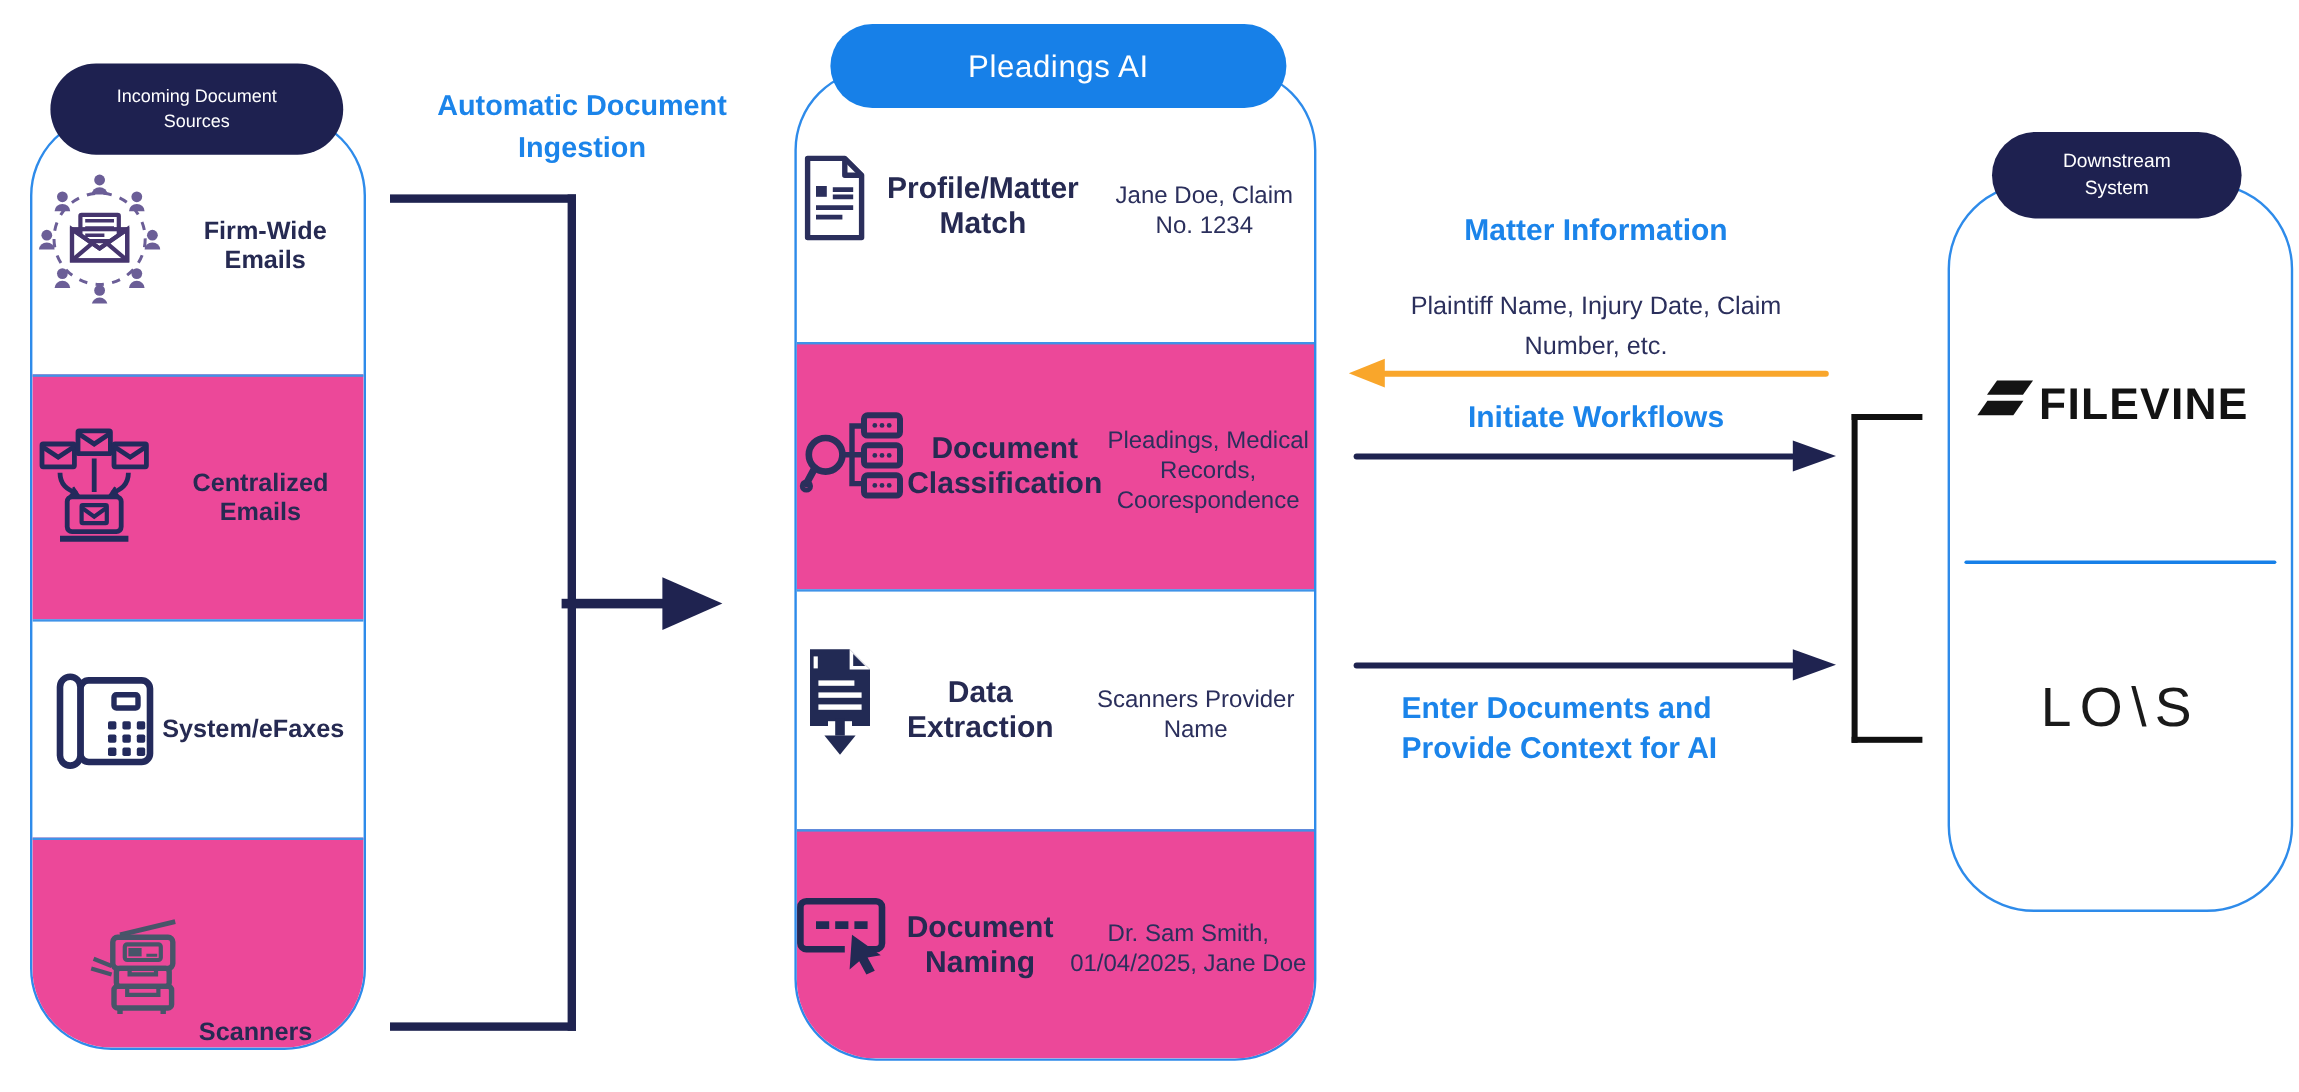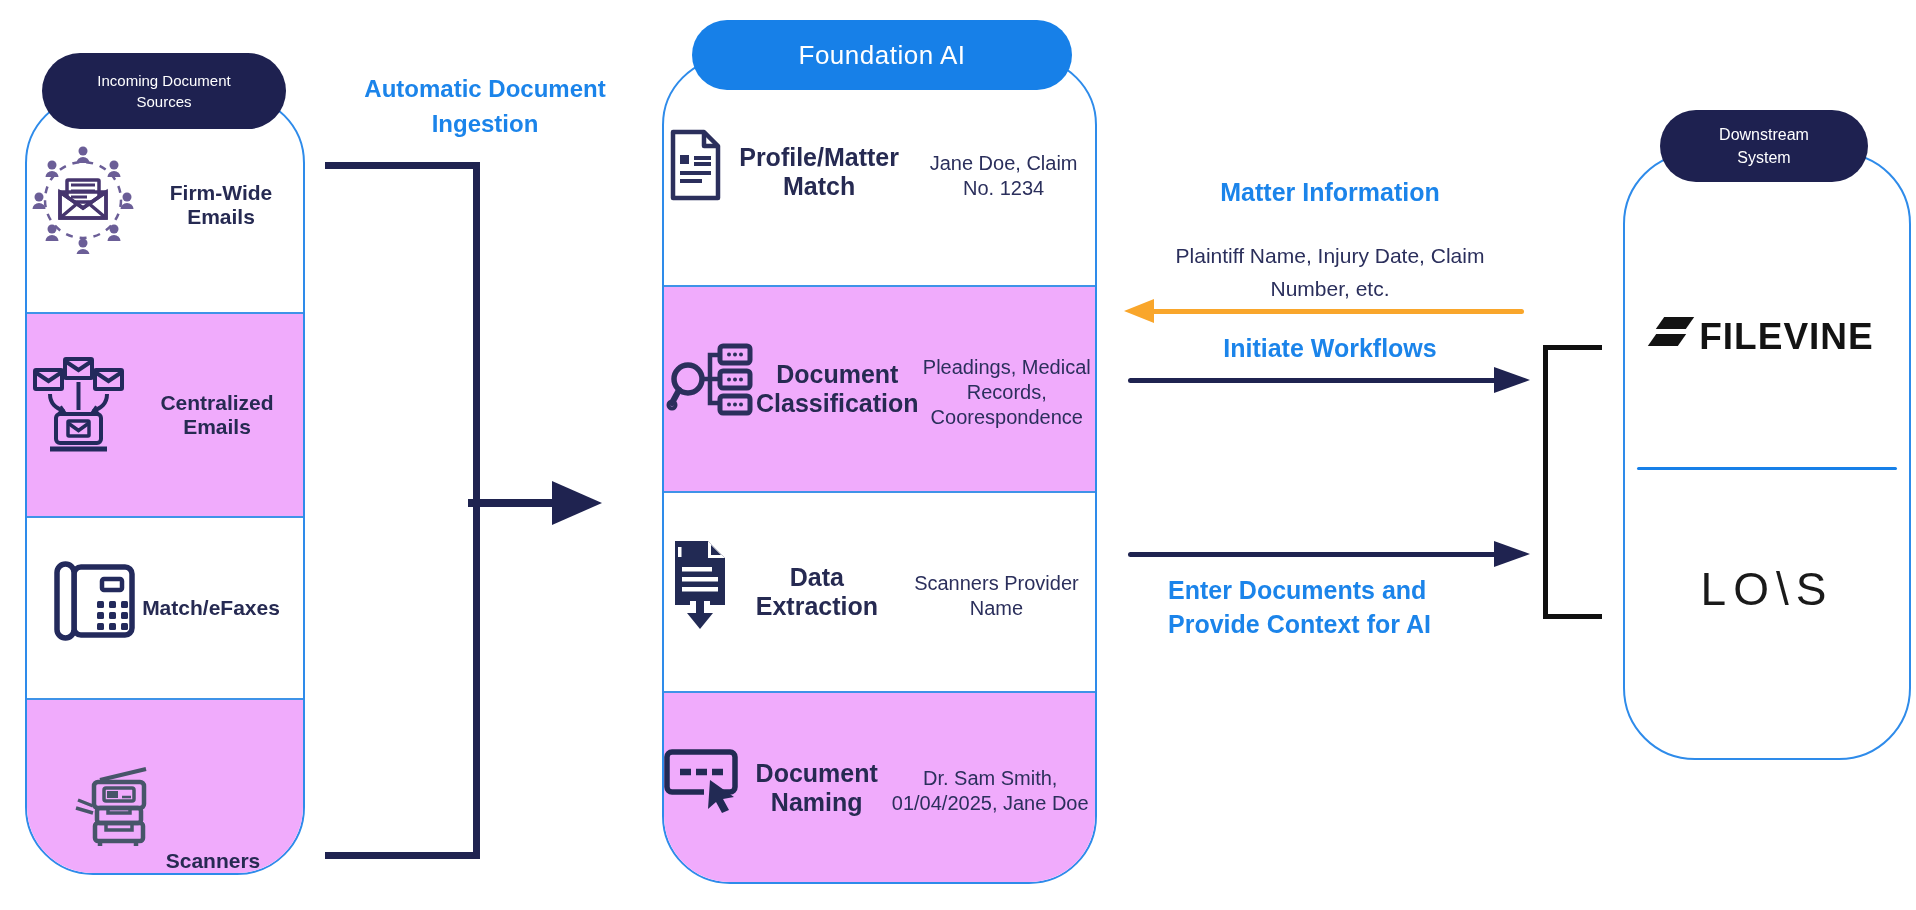--- a/index.html
+++ b/index.html
@@ -18,21 +18,21 @@
   .pill-downstream span{display:block;width:120px;}
 
   
   .panel{position:absolute;border:2px solid #2e8bea;background:#ffffff;overflow:hidden;
          display:flex;flex-direction:column;}
   .panel-left{left:25px;top:95px;width:276px;height:776px;border-radius:68px;}
   .panel-foundation{left:662px;top:57px;width:431px;height:823px;border-radius:68px;}
   .panel-downstream{left:1623px;top:152px;width:284px;height:604px;border-radius:72px;overflow:visible;}
 
   .row{display:flex;flex-direction:row;align-items:center;justify-content:center;text-align:center;}
-  .row.alt{background:#f0abfc;}
+  .row.alt{background:#ec4899;}
   .row + .row{border-top:2px solid #3f93e8;}
   .row .icon{margin-bottom:10px;}
   .src-label{font-size:21px;font-weight:bold;color:#262a52;}
   .step-title{font-size:25px;font-weight:bold;color:#262a52;}
   .step-sub{font-size:20px;color:#2b2f5c;margin-top:7px;max-width:312px;line-height:1.25;}
 
   .panel-left .row:nth-child(1){flex:217;} .panel-left .row:nth-child(2){flex:203;}
   .panel-left .row:nth-child(3){flex:182;} .panel-left .row:nth-child(4){flex:174;align-items:flex-end;}
   .panel-foundation .row:nth-child(1){flex:228;} .panel-foundation .row:nth-child(2){flex:205;}
   .panel-foundation .row:nth-child(3){flex:200;} .panel-foundation .row:nth-child(4){flex:190;}
@@ -178,21 +178,21 @@
               <rect x="71" y="46" width="7" height="7" rx="1.5"></rect>
             <rect x="47" y="57" width="7" height="7" rx="1.5"></rect>
               <rect x="59" y="57" width="7" height="7" rx="1.5"></rect>
               <rect x="71" y="57" width="7" height="7" rx="1.5"></rect>
             <rect x="47" y="68" width="7" height="7" rx="1.5"></rect>
               <rect x="59" y="68" width="7" height="7" rx="1.5"></rect>
               <rect x="71" y="68" width="7" height="7" rx="1.5"></rect>
           </g>
         </svg>
       </span>
-      <div class="src-label">Match/eFaxes</div>
+      <div class="src-label">System/eFaxes</div>
     </div>
 
     <div class="row alt">
       <span class="icon">
         <svg width="96" height="96" viewBox="0 0 96 96" fill="none" stroke="#475569">
           <path d="M30 17 L76 6" stroke-width="4"></path>
           <rect x="24" y="19" width="50" height="26" rx="4" stroke-width="4.5"></rect>
           <rect x="34" y="25" width="30" height="13" rx="2" stroke-width="3.5"></rect>
           <rect x="37" y="28" width="11" height="7" fill="#475569" stroke="none"></rect>
           <path d="M52 34h9" stroke-width="2.5"></path>
@@ -207,21 +207,21 @@
       <div class="src-label">Scanners</div>
     </div>
   </div>
 
   <div class="ingest-label">Automatic Document Ingestion</div>
   <div class="ingest-bracket"></div>
   <div class="ingest-line"></div>
   <div class="ingest-head"></div>
 
   <div class="pill pill-blue pill-foundation">
-    <span>Foundation AI</span>
+    <span>Pleadings AI</span>
   </div>
 
   <div class="panel panel-foundation">
 
     <div class="row">
       <span class="icon">
         <svg width="62" height="74" viewBox="0 0 62 74" fill="none" stroke="#2b2f5c">
           <path d="M9 4 H40 L54 18 V70 H9 Z" stroke-width="4.5" stroke-linejoin="round"></path>
           <path d="M40 4 V18 H54" stroke-width="4.5" stroke-linejoin="round"></path>
           <rect x="16" y="27" width="9" height="9" fill="#2b2f5c" stroke="none"></rect>

